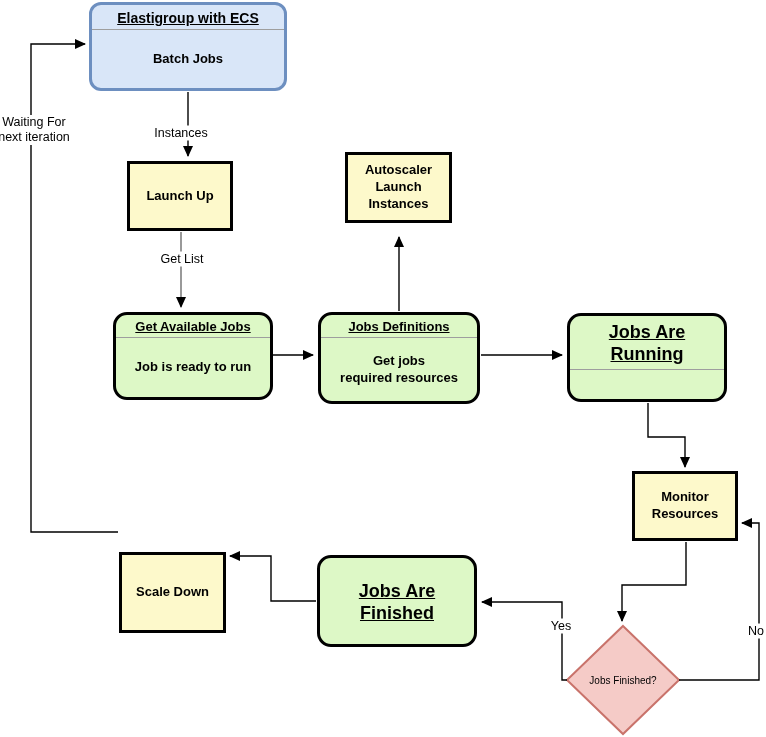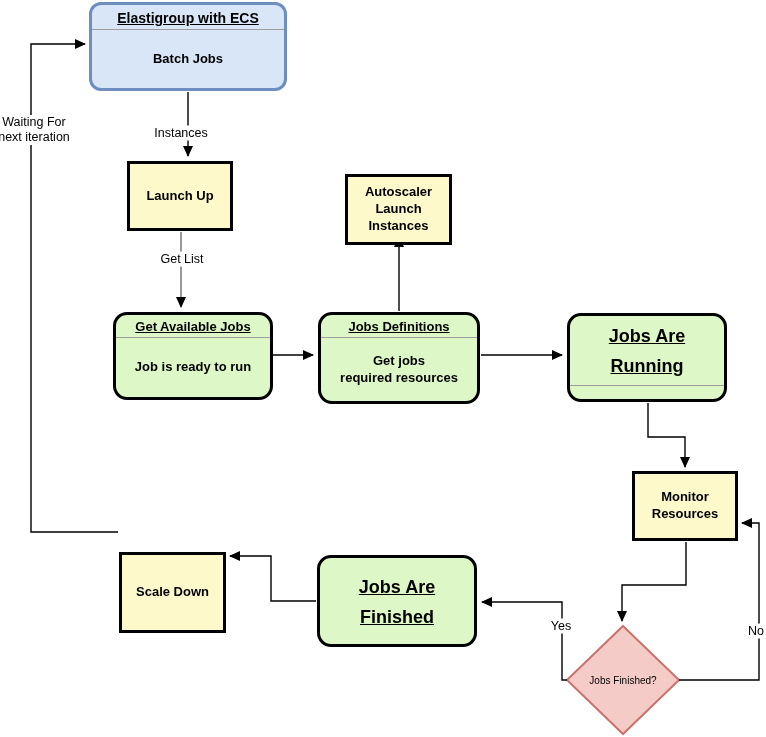--- a/index.html
+++ b/index.html
@@ -55,21 +55,21 @@
     justify-content: center;
     font-size: 13px;
     font-weight: bold;
     text-decoration: underline;
     padding: 4px 2px 3px 2px;
     white-space: pre-line;
   }
   .node-title.blue-title { font-size: 14px; padding-top: 5px; }
   .node-title.big {
     font-size: 18px;
-    line-height: 30px;
+    line-height: 22px;
     padding: 5px 2px 4px 2px;
   }
   .node-title.centered { flex: 1; }
   .node-divider {
     flex: 0 0 auto;
     height: 1px;
     background: #9e9e9e;
     margin: 0;
   }
   .node-body {
@@ -137,21 +137,21 @@
   <div class="node blue" style="left:89px; top:2px; width:198px; height:89px">
     <div class="node-title blue-title">Elastigroup with ECS</div>
     <div class="node-divider"></div>
     <div class="node-body">Batch Jobs</div>
   </div>
 
   <div class="node rect" style="left:127px; top:161px; width:106px; height:70px">
     <div class="node-label">Launch Up</div>
   </div>
 
-  <div class="node rect" style="left:345px; top:174px; width:107px; height:71px">
+  <div class="node rect" style="left:345px; top:152px; width:107px; height:71px">
     <div class="node-label">Autoscaler
 Launch
 Instances</div>
   </div>
 
   <div class="node round" style="left:113px; top:312px; width:160px; height:88px">
     <div class="node-title">Get Available Jobs</div>
     <div class="node-divider"></div>
     <div class="node-body">Job is ready to run</div>
   </div>

